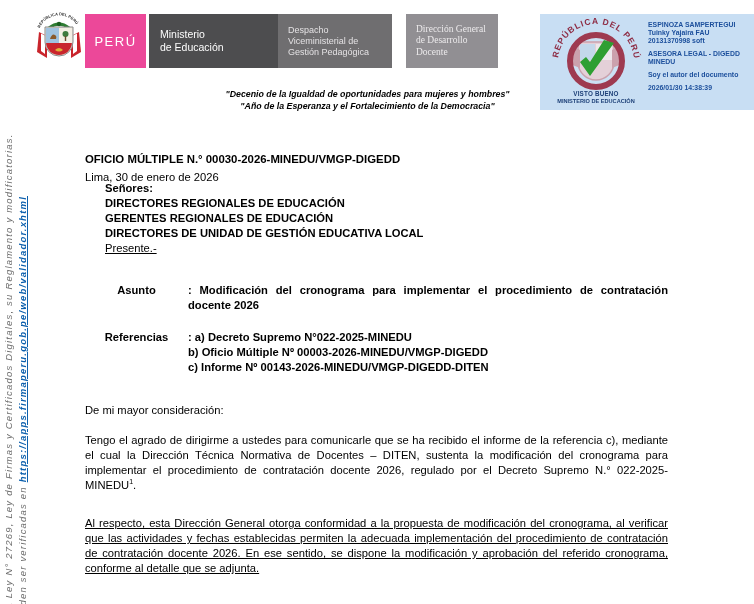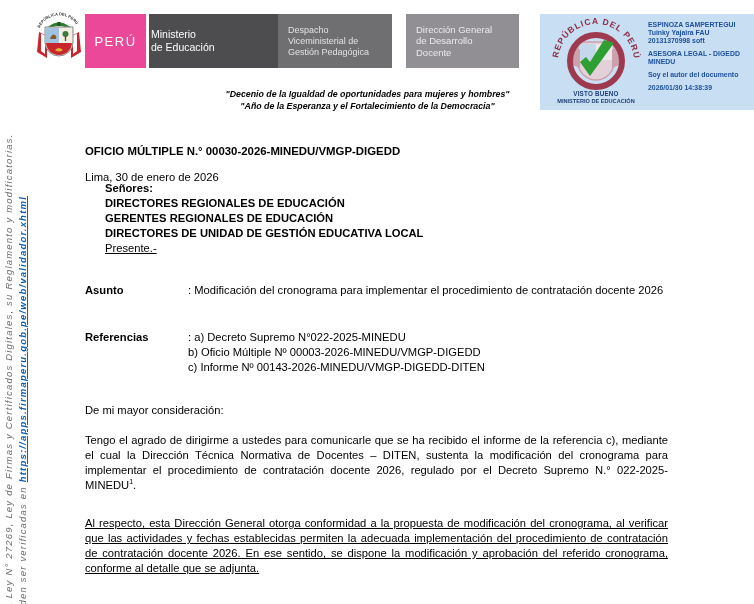--- a/index.html
+++ b/index.html
@@ -17,50 +17,50 @@
     font-size:9.5px; letter-spacing:1.2px; line-height:14px; color:#6d6d6d;
   }
   .side-link { color:#0b5fad; font-weight:bold; text-decoration:underline; }
 
   
   .coat { position:absolute; left:33px; top:6px; }
   .hbox { position:absolute; top:14px; height:54px; display:flex; flex-direction:column; justify-content:center; }
   .hbox-peru { left:85px; width:61px; background:#ec4899; align-items:center;
     color:#fff; font-size:13px; letter-spacing:1.5px; }
   .hbox-min { left:149px; width:148px; background:#4d4d4f; color:#fdfdfd;
-    font-size:10.5px; line-height:13px; padding-left:2px; }
+    font-size:10.5px; line-height:13px; padding-left:11px; }
   .hbox-vice { left:278px; width:114px; background:#6f6e70; color:#e4e2e4;
     font-size:9px; line-height:11px; padding-left:10px; }
-  .hbox-dir { left:406px; width:113px; background:#918f93; color:#eceaec;
-    font-size:9.5px; line-height:11.5px; padding-left:10px; }
+  .hbox-dir { left:406px; width:92px; background:#918f93; color:#eceaec;
+    font-size:9.5px; line-height:11.5px; padding-left:10px;font-family:Liberation Serif, serif; }
 
   
   .stamp { position:absolute; left:540px; top:14px; width:214px; height:96px; background:#c8def3; }
   .seal-svg { position:absolute; left:6px; top:2px; }
   .seal-cap { position:absolute; left:6px; width:100px; text-align:center;
     color:#1c3f77; font-weight:bold; }
   .seal-cap1 { top:76px; font-size:6.3px; letter-spacing:.2px; }
   .seal-cap2 { top:84px; font-size:5.6px; }
   .stamp-text { position:absolute; left:108px; top:7px; width:102px;
     color:#1c4f9c; font-weight:bold; font-size:6.9px; line-height:8px; }
   .stamp-grp { margin-bottom:5px; }
 
   
   .mottos { position:absolute; left:85px; top:89px; width:565px; text-align:center;
     font-style:italic; font-weight:bold; font-size:8.8px; line-height:11.5px; }
 
   
   .blk { position:absolute; left:85px; width:583px; font-size:11.2px; line-height:15px; }
   .date { top:130px;margin-top:40px; }
-  .docnum { top:144px; font-weight:bold; font-size:11.4px; }
+  .docnum { top:152px; font-weight:bold; font-size:11.4px; }
   .senores { top:181px; font-weight:bold;margin-left:20px; }
   .presente { font-weight:normal; text-decoration:underline; }
   .labelrow { display:flex; }
-  .labelrow .lbl { flex:0 0 103px; font-weight:bold; }
-  .labelrow .cnt { flex:1; }
+  .labelrow .lbl { flex:0 0 103px; font-weight:bold;text-align:center; }
+  .labelrow .cnt { flex:1;font-weight:bold; }
   .asunto { top:283px; }
   .asunto .cnt { text-align:justify; }
   .refs { top:330px; }
   .refs .indent { margin-left:0; }
   .salutation { top:403px; }
   .p1 { top:433px; text-align:justify; }
   .p2 { top:516px; text-align:justify;text-decoration:underline; }
   sup.fn { font-size:7px; vertical-align:super; line-height:0; }
 </style>
 </head>

